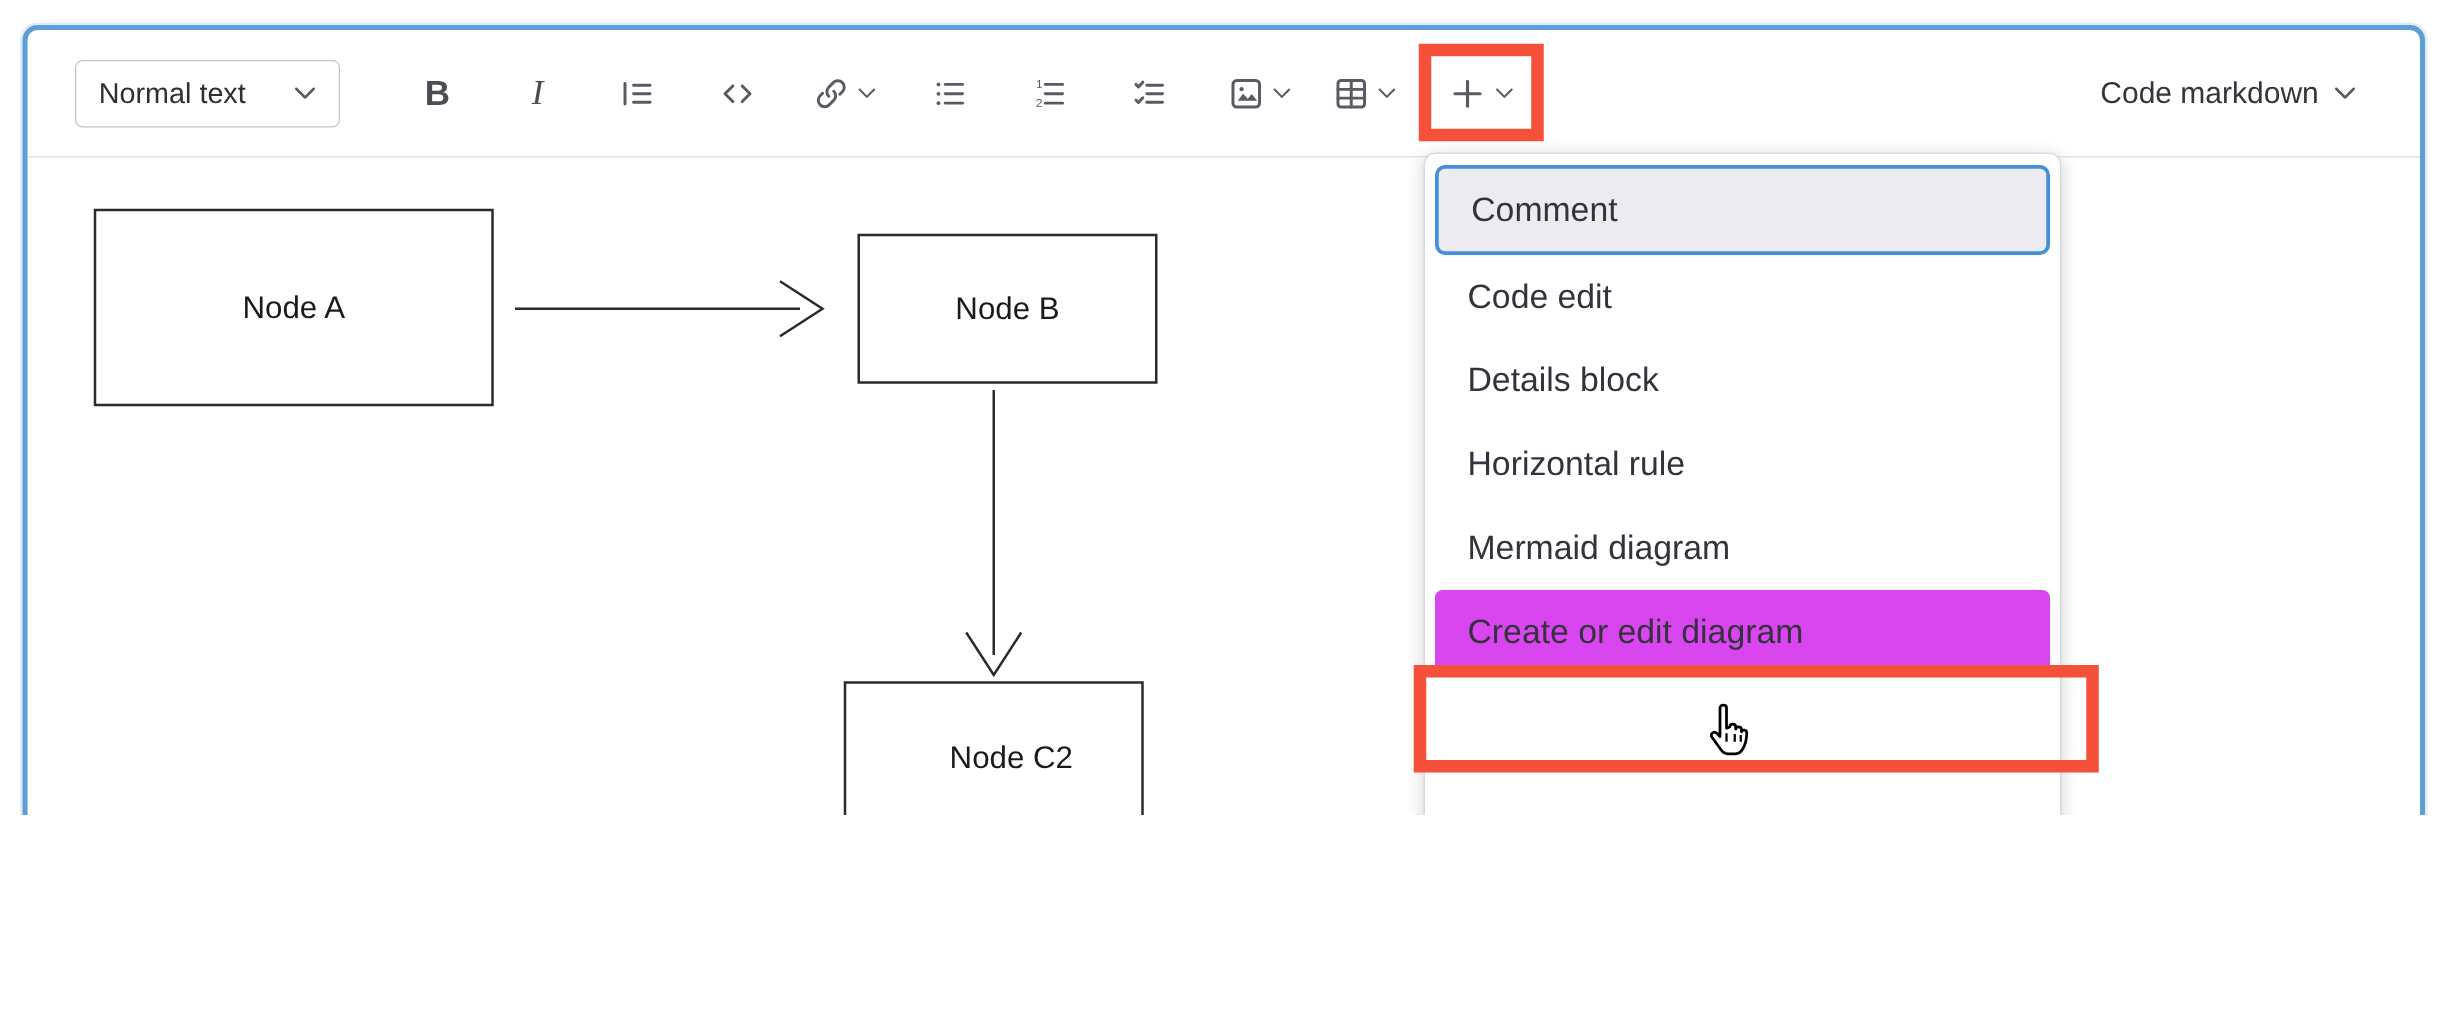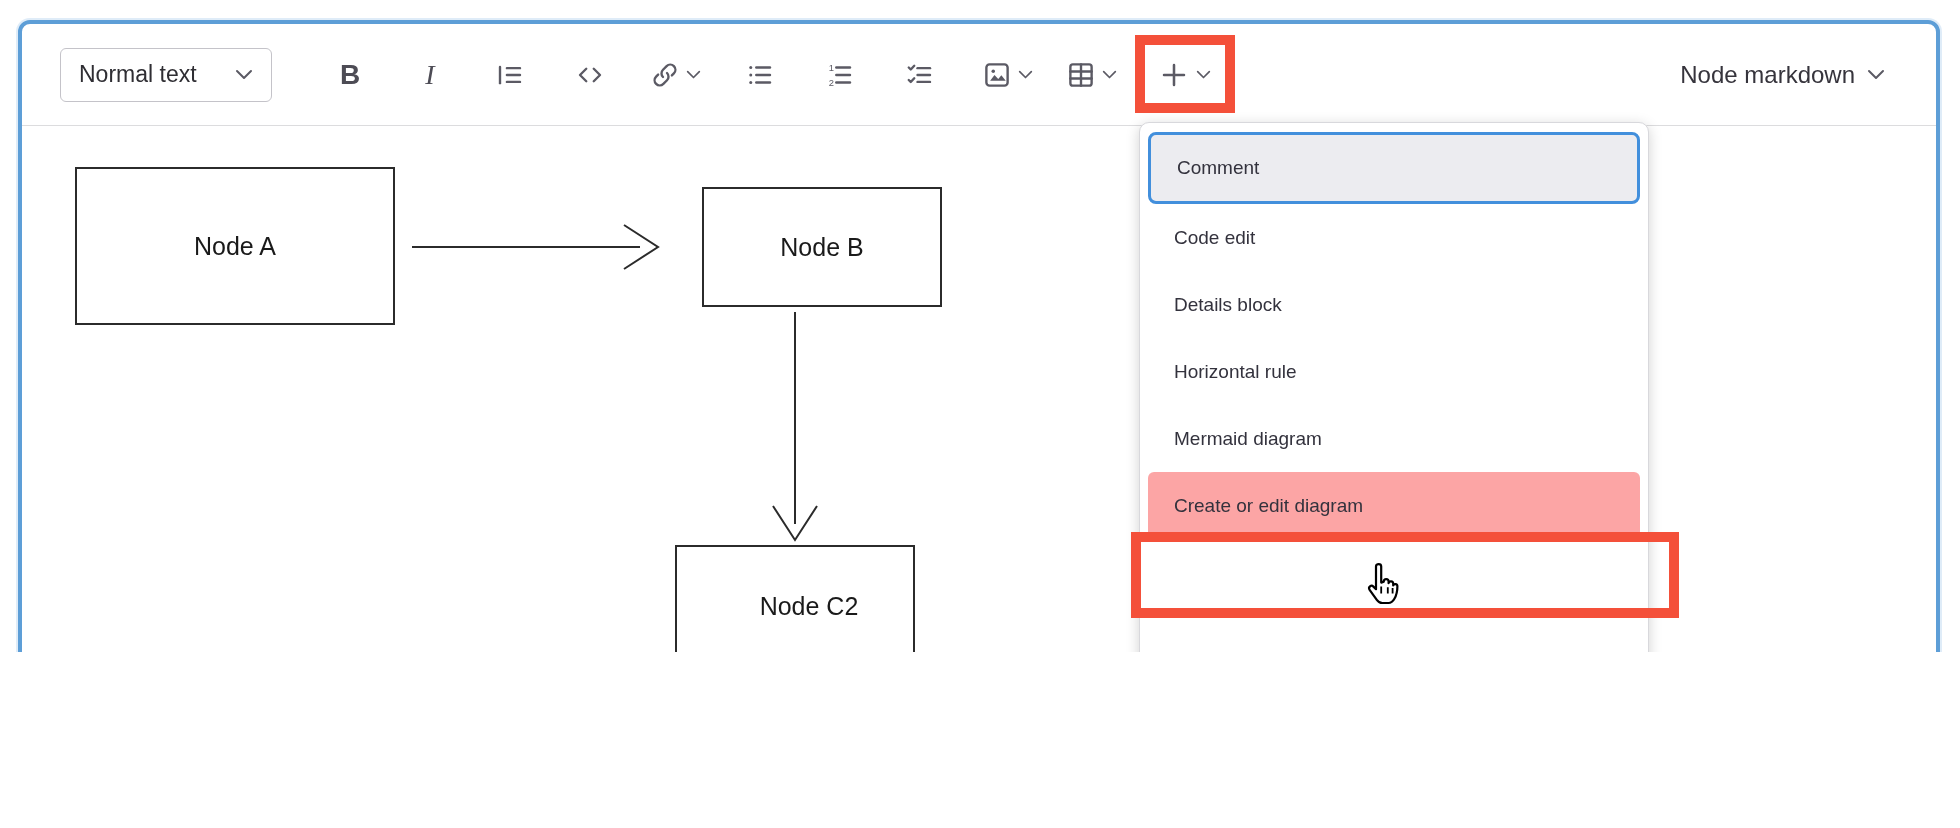--- a/index.html
+++ b/index.html
@@ -37,36 +37,36 @@
   .annot-menu-item { left:1109px; top:508px; width:548px; height:86px; }
 
   
   .insert-menu {
     position:absolute; left:1117px; top:98px; width:510px; height:557px; z-index:20;
     background:#ffffff; border:1px solid #d8d8dc; border-radius:10px;
     box-shadow:0 3px 14px rgba(0,0,0,.18); padding:9px 8px;
   }
   .menu-item {
     height:67px; display:flex; align-items:center; padding-left:26px;
-    font-size:19px; color:#33323d; cursor:pointer; border-radius:6px; background:#fff;
+    font-size:27px; color:#33323d; cursor:pointer; border-radius:6px; background:#fff;
   }
   .menu-item.focused {
     height:72px; background:#ececf0; border:3px solid #428fdc; border-radius:8px;
   }
-  .menu-item.hovered { background:#fca5a5; }
+  .menu-item.hovered { background:#d946ef; }
 
   
   .diagram-layer { position:absolute; left:0; top:102px; right:0; bottom:0; }
   .node {
     position:absolute; border:2px solid #2b2b2b; background:#ffffff;
     display:flex; align-items:center; justify-content:center;
     font-size:25px; color:#1a1a1a;
   }
   .node-a { left:53px;  top:41px;  width:320px; height:158px; }
-  .node-b { left:680px; top:61px;  width:240px; height:120px; }
+  .node-b { left:664px; top:61px;  width:240px; height:120px; }
   .node-c2{ left:653px; top:419px; width:240px; height:122px;padding-left:28px; }
   svg.arrows { position:absolute; left:0; top:0; width:1922px; height:690px; stroke:#2b2b2b; fill:none; stroke-width:2; }
 
   .cursor-hand { position:absolute; left:1338px; top:538px; z-index:40; pointer-events:none; }
 </style>
 </head>
 <body>
 
 <div id="stage">
   <div class="editor-frame">
@@ -172,21 +172,21 @@
         <svg class="ic" width="32" height="32" viewBox="0 0 24 24">
           <path d="M12 4.5v15"></path>
             <path d="M4.5 12h15"></path>
         </svg>
         <svg class="chev" width="15" height="10" viewBox="0 0 18 12">
             <polyline points="2,2 9,9 16,2"></polyline>
           </svg>
       </div>
 
       <div class="tb-item view-md">
-        <span>Node markdown</span>
+        <span>Code markdown</span>
         <svg class="chev" width="18" height="12" viewBox="0 0 18 12">
             <polyline points="2,2 9,9 16,2"></polyline>
           </svg>
       </div>
     </div>
 
     <div class="diagram-layer">
       <svg class="arrows">
         <line x1="390" y1="121" x2="618" y2="121"></line>
         <polyline points="602,99 636,121 602,143"></polyline>

